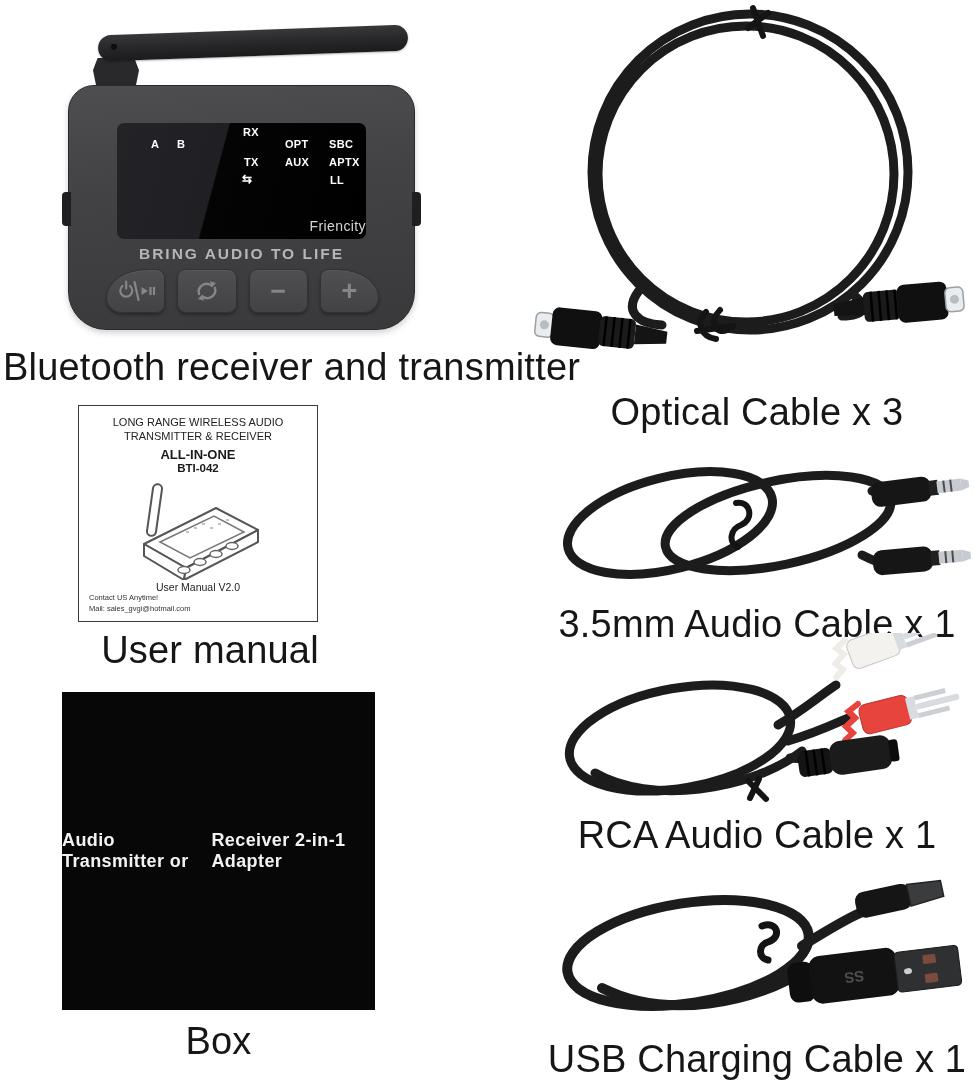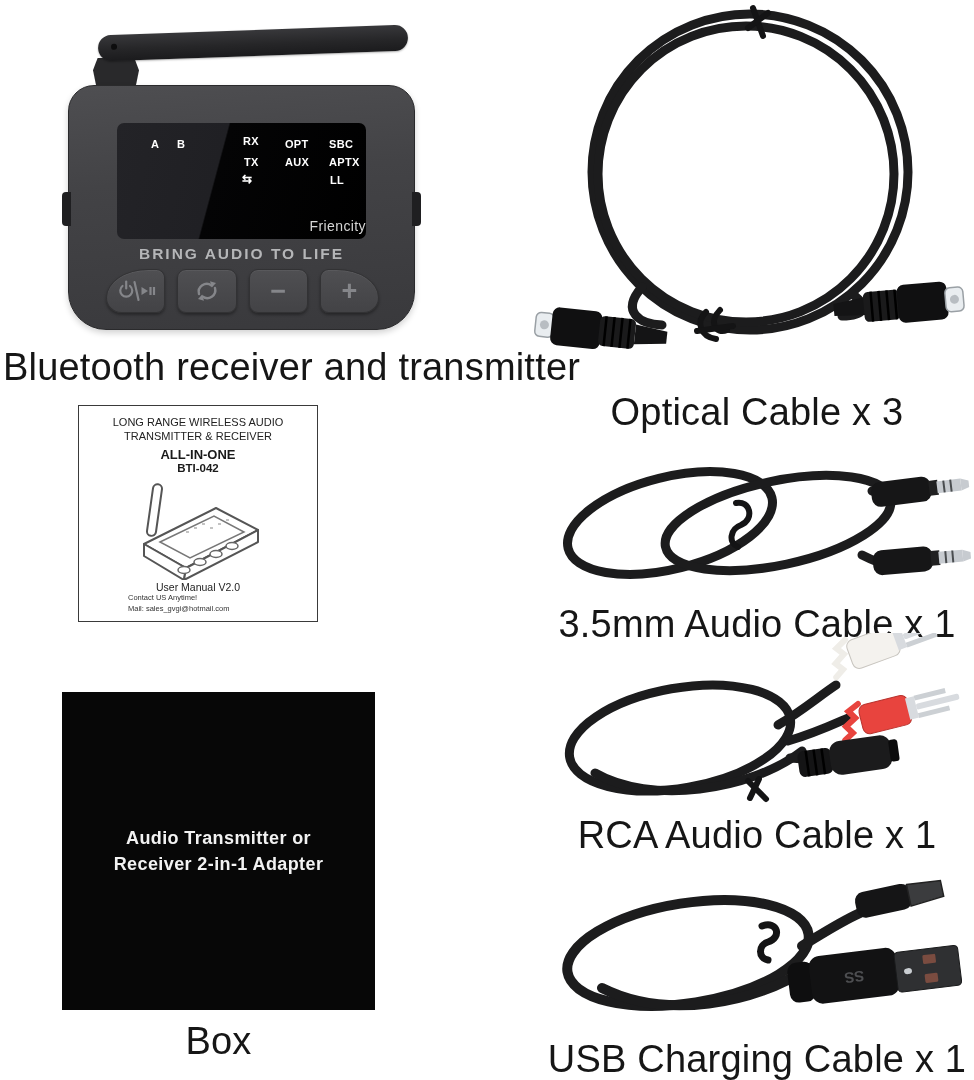--- a/index.html
+++ b/index.html
@@ -48,45 +48,45 @@
   .dev-btn.first{border-radius:44px 9px 9px 16px / 30px 9px 9px 16px;}
   .dev-btn.last{border-radius:9px 44px 16px 9px / 9px 30px 16px 9px;}
 
   
   .manual{position:absolute;left:78px;top:405px;width:240px;height:217px;background:#fff;
     border:1.5px solid #3a3a3a;box-sizing:border-box;text-align:center;padding-top:9px;}
   .m-title{font-size:11px;color:#222;line-height:1.3;font-weight:500;}
   .m-sub{font-size:13px;font-weight:bold;margin-top:3px;}
   .m-model{font-size:11.5px;font-weight:bold;}
   .m-version{font-size:10.5px;color:#222;margin-top:1px;}
-  .m-contact{position:absolute;left:10px;bottom:7px;text-align:left;font-size:7.5px;color:#333;line-height:1.4;margin-left:39px;}
+  .m-contact{position:absolute;left:10px;bottom:7px;text-align:left;font-size:7.5px;color:#333;line-height:1.4;}
 
   
   .black-box{position:absolute;left:62px;top:692px;width:313px;height:318px;background:#070707;
-    display:flex;flex-direction:column;align-items:center;justify-content:center;gap:5px;}
+    display:flex;flex-direction:row;align-items:center;justify-content:center;gap:5px;}
   .black-box div{color:#f2f2f2;font-size:18px;font-weight:bold;letter-spacing:.4px;}
 
   svg{display:block;}
 </style>
 </head>
 <body>
 
 <div id="stage">
 
   <div class="device">
     <div class="antenna-hinge"></div>
     <div class="antenna-rod"></div>
     <div class="dev-body">
       <div class="side-tab left"></div>
       <div class="side-tab right"></div>
 
       <div class="display">
         <span class="ind" style="left:34px;top:15px">A</span>
         <span class="ind" style="left:60px;top:15px">B</span>
-        <span class="ind" style="left:126px;top:12px">RX</span>
+        <span class="ind" style="left:126px;top:3px">RX</span>
         <span class="ind" style="left:127px;top:33px">TX</span>
         <span class="ind" style="left:125px;top:49px;font-size:12px">⇆</span>
         <span class="ind" style="left:168px;top:15px">OPT</span>
         <span class="ind" style="left:168px;top:33px">AUX</span>
         <span class="ind" style="left:212px;top:15px">SBC</span>
         <span class="ind" style="left:212px;top:33px">APTX</span>
         <span class="ind" style="left:213px;top:51px">LL</span>
         <div class="display-brand">Friencity</div>
       </div>
 
@@ -150,20 +150,21 @@
       </g>
     </svg>
 
     <div class="m-version">User Manual V2.0</div>
     <div class="m-contact">
       <div>Contact US Anytime!</div>
       <div>Mail: sales_gvgi@hotmail.com</div>
     </div>
   </div>
 
+  <div class="caption centered" style="left:90px;top:629px;width:240px">User manual</div>
 
   <div class="black-box">
     <div>Audio Transmitter or</div>
     <div>Receiver 2-in-1 Adapter</div>
   </div>
   <div class="caption centered" style="left:62px;top:1020px;width:313px">Box</div>
 
   <svg class="abs" style="left:520px;top:0" width="454" height="390" viewBox="0 0 454 390">
     <g fill="none" stroke="#1c1c1d" stroke-width="9" stroke-linecap="round">
       <circle cx="230" cy="172" r="158"></circle>

